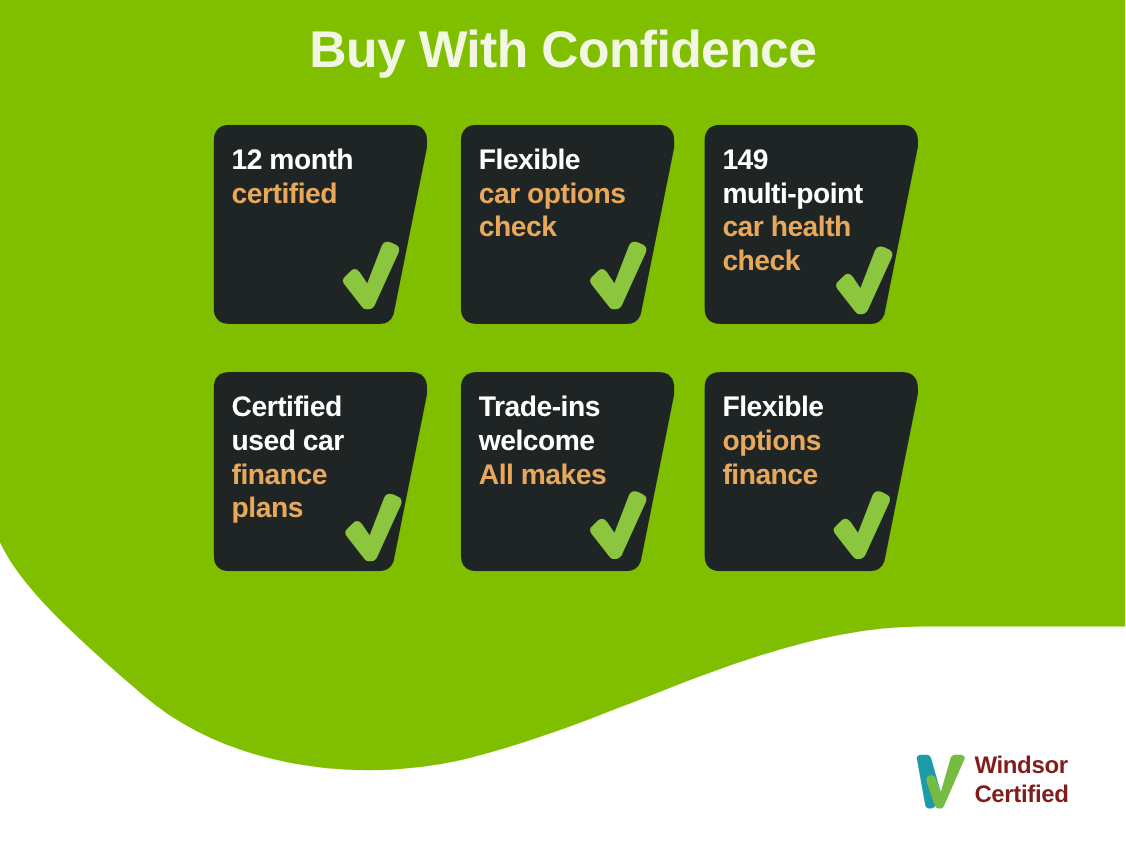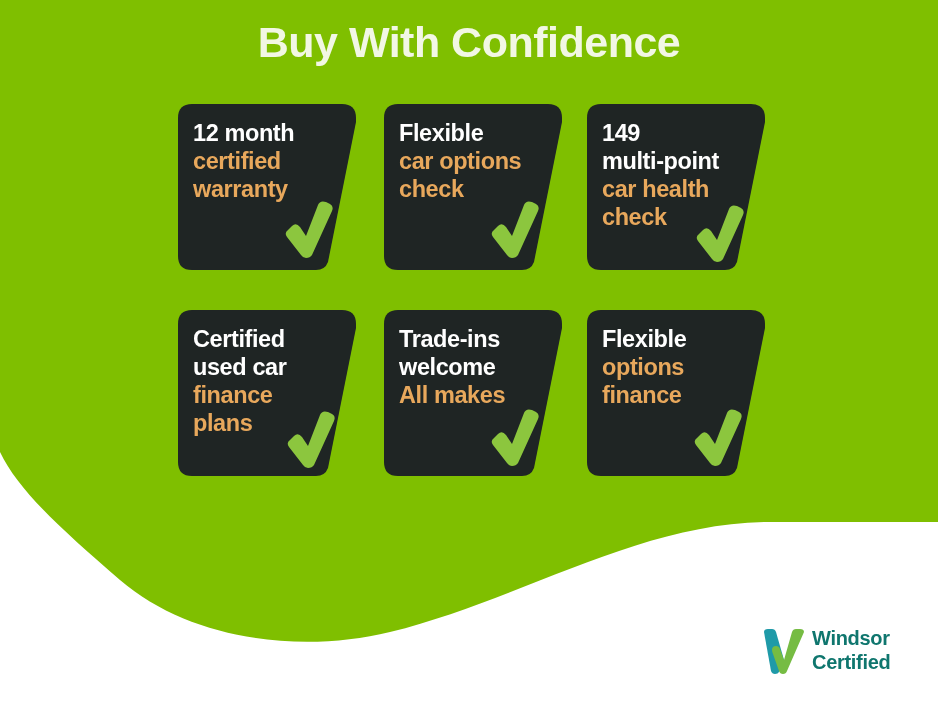--- a/index.html
+++ b/index.html
@@ -94,21 +94,21 @@
     position: absolute;
     left: 0;
     top: 2px;
     width: 48px;
     height: 46px;
   }
   #logo-text {
     position: absolute;
     left: 52px;
     top: 0px;
-    color: #0f766e;
+    color: #7f1d1d;
     font-size: 20px;
     font-weight: bold;
     line-height: 24px;
     letter-spacing: -0.3px;
   }
   #logo-text span { display: block; white-space: nowrap; }
 </style>
 </head>
 <body>
 
@@ -123,21 +123,20 @@
 
   <div id="headline">Buy With Confidence</div>
 
   <div class="card" id="card-0">
     <svg class="card-shape" viewBox="0 0 178 166">
       <path d="M14,0 L164,0 Q178,0 178,14 L178,18 L150,158 Q147,166 138,166 L14,166 Q0,166 0,152 L0,14 Q0,0 14,0 Z" fill="#1f2524"></path>
     </svg>
     <div class="card-text">
       <span class="ln-white">12 month</span>
       <span class="ln-tan">certified</span>
-      <span class="ln-tan">warranty</span>
     </div>
     <svg class="tick" style="left:104px; top:96px;" viewBox="0 0 52 58">
       <path d="M6,30 L10,26 Q14,22 18,27 L24,36 L36,5 Q38,0 44,2 L48,4 Q52,6 50,11 L30,55 Q28,58 24,58 Q21,58 19,55 L5,37 Q2,33 6,30 Z" fill="#8cc63e"></path>
     </svg>
   </div>
 
   <div class="card" id="card-1">
     <svg class="card-shape" viewBox="0 0 178 166">
       <path d="M14,0 L164,0 Q178,0 178,14 L178,18 L150,158 Q147,166 138,166 L14,166 Q0,166 0,152 L0,14 Q0,0 14,0 Z" fill="#1f2524"></path>
     </svg>

